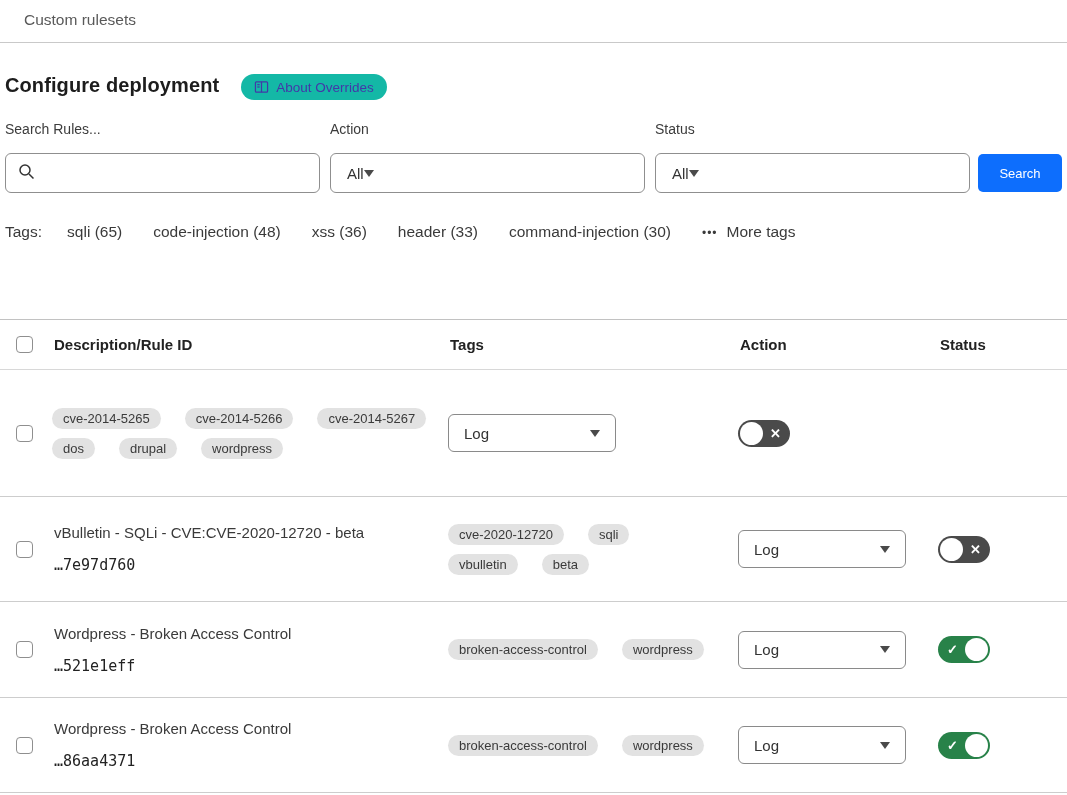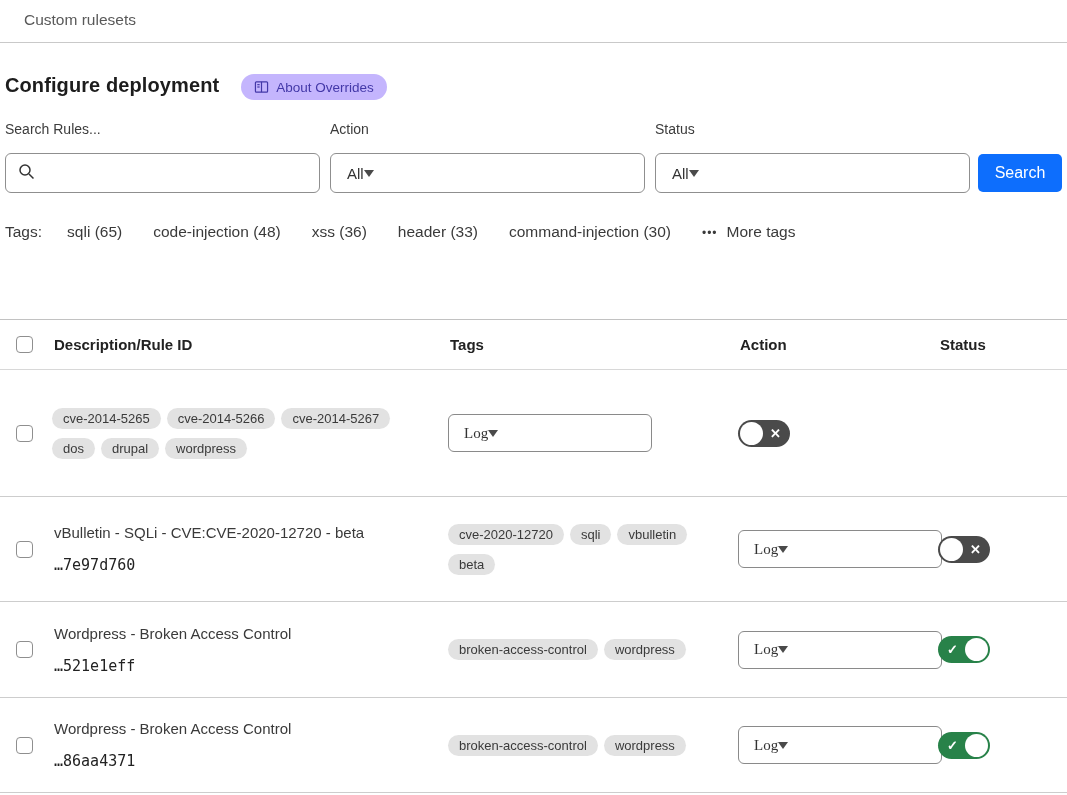--- a/index.html
+++ b/index.html
@@ -10,41 +10,41 @@
   .tabbar { display:flex; align-items:stretch; height:43px; padding-left:8px;
     border-bottom:1px solid #c9c9c9; gap:7px; }
   .tab { display:flex; align-items:center; padding:0 16px; font-size:15.5px;
     color:#595959; cursor:pointer; border-bottom:3px solid transparent; margin-bottom:-1px; }
   .tab[data-active="true"] { color:#1f1f1f; font-weight:bold; border-bottom-color:#1d5c99; }
 
   
   .heading-row { display:flex; align-items:flex-start; gap:22px; margin:31px 0 0 5px; }
   .page-title { font-size:20px; font-weight:bold; color:#1d1d1d; letter-spacing:.1px; }
   .about-badge { display:inline-flex; align-items:center; gap:7px; height:26px;
-    padding:0 13px; background:#c4b5fd; color:#4338a8; border-radius:13px;
+    padding:0 13px; background:#14b8a6; color:#4338a8; border-radius:13px;
     font-size:13.5px; cursor:pointer; }
   .about-badge svg { display:block; }
 
   
   .filters { display:flex; margin:21px 0 0 5px; align-items:flex-end; }
   .filter-col { display:flex; flex-direction:column; }
   .filter-label { font-size:14px; color:#3c3c3c; margin-bottom:16px; }
   .search-box { width:315px; height:40px; border:1px solid #8f8f8f; border-radius:6px;
     display:flex; align-items:center; padding-left:12px; gap:8px; background:#fff; }
   .search-box input { border:none; outline:none; flex:1; height:100%; font-size:15px;
     background:transparent; font-family:"Liberation Sans", sans-serif; }
   .select { width:315px; height:40px; border:1px solid #8f8f8f; border-radius:6px;
     display:flex; align-items:center; justify-content:flex-start;
     padding:0 16px; font-size:15px; color:#333; cursor:pointer; background:#fff; }
   .col-action { margin-left:10px; }
   .col-status { margin-left:10px; }
   .arrow { width:0; height:0; border-left:5.5px solid transparent;
     border-right:5.5px solid transparent; border-top:7px solid #4a4a4a; }
   .search-btn { margin-left:8px; width:84px; height:38px; background:#0d6efd; color:#fff;
-    border:none; border-radius:5px; font-size:16px; cursor:pointer; margin-bottom:1px;
+    border:none; border-radius:5px; font-size:13px; cursor:pointer; margin-bottom:1px;
     font-family:"Liberation Sans", sans-serif; }
 
   
   .tags-bar { display:flex; align-items:flex-start; gap:31px; margin:30px 0 0 5px;
     font-size:15.5px; color:#3a3a3a; }
   .tags-bar .bar-label { margin-right:-6px; }
   .tag-link { cursor:pointer; color:#3a3a3a; }
   .more-tags { display:flex; align-items:center; gap:9px; cursor:pointer; }
   .dots { font-size:12px; letter-spacing:1px; color:#3a3a3a; position:relative; top:1px; }
 
@@ -52,27 +52,27 @@
   .rules-table { margin-top:78px; border-top:1px solid #c2c2c2; }
   .t-row { display:grid; grid-template-columns:36px 396px 290px 200px 1fr;
     padding-left:16px; align-items:center; border-bottom:1px solid #cdcdcd; }
   .t-head { height:50px; border-bottom:1px solid #d8d8d8; }
   .t-head .col-h { font-size:15px; font-weight:bold; color:#222; padding-left:2px; }
   .checkbox { width:17px; height:17px; border:1.5px solid #8f8f8f; border-radius:4px;
     background:#fff; cursor:pointer; }
   .desc-cell { display:flex; flex-direction:column; gap:15px; padding:20px 24px 20px 2px; }
   .desc-text { font-size:15px; color:#3a3a3a; }
   .rule-id { font-family:"DejaVu Sans Mono", monospace; font-size:15px; color:#222; }
-  .tags-cell { display:flex; flex-wrap:wrap; gap:9px 6px; align-items:center;
+  .tags-cell { display:flex; flex-wrap:wrap; gap:9px 24px; align-items:center;
     padding-right:20px; }
   .tag-pill { background:#e2e2e2; color:#3a3a3a; font-size:13px; padding:3px 11px;
     border-radius:11px; white-space:nowrap; }
-  .row-select { width:204px; height:38px; border:1px solid #8a8a8a; border-radius:6px;
-    display:flex; align-items:center; justify-content:flex-start; padding:0 15px;
-    font-size:15px; color:#333; cursor:pointer; background:#fff;font-family:Liberation Serif, serif; }
+  .row-select { width:168px; height:38px; border:1px solid #8a8a8a; border-radius:6px;
+    display:flex; align-items:center; justify-content:space-between; padding:0 15px;
+    font-size:15px; color:#333; cursor:pointer; background:#fff; }
   .toggle { width:52px; height:27px; border-radius:14px; display:flex; align-items:center;
     justify-content:space-between; padding:0 2px; cursor:pointer; }
   .toggle[data-state="off"] { background:#4a4a4a; }
   .toggle[data-state="on"]  { background:#288249; flex-direction:row-reverse; }
   .knob { width:23px; height:23px; border-radius:50%; background:#fff; flex:0 0 auto; }
   .t-icon { color:#fff; font-size:13px; font-weight:bold; margin:0 7px; line-height:1; }
 </style>
 </head>
 <body>
 

